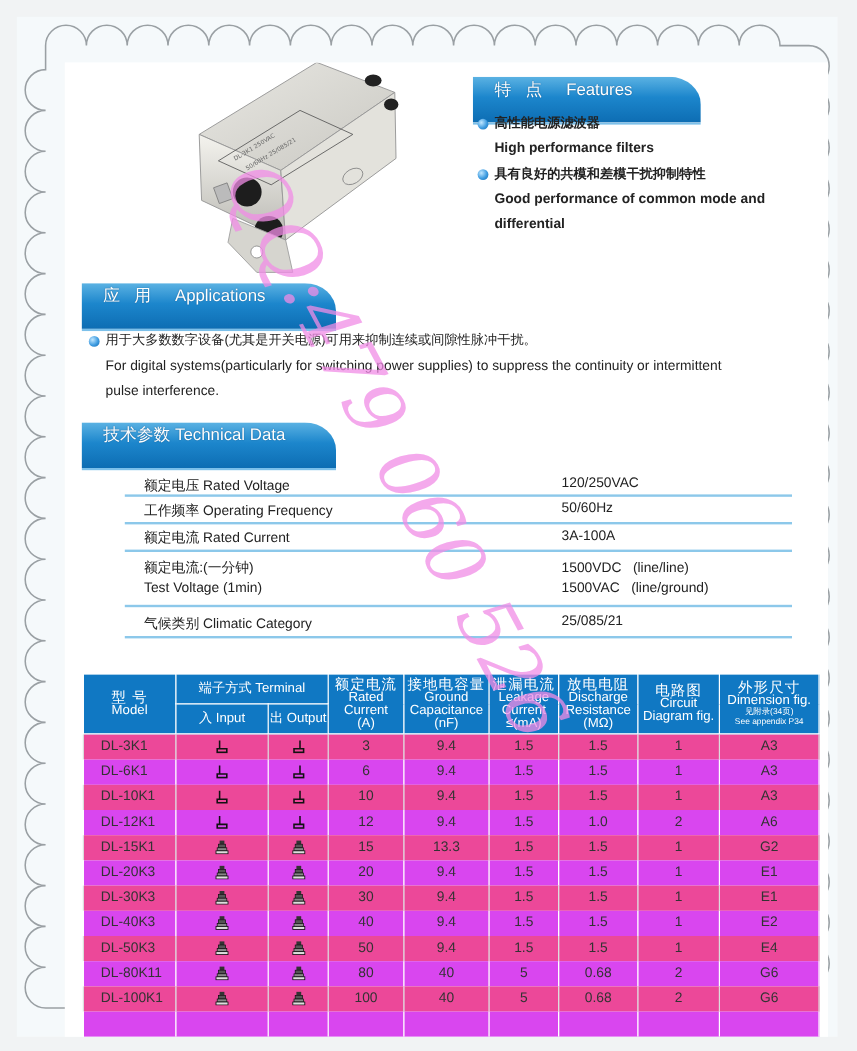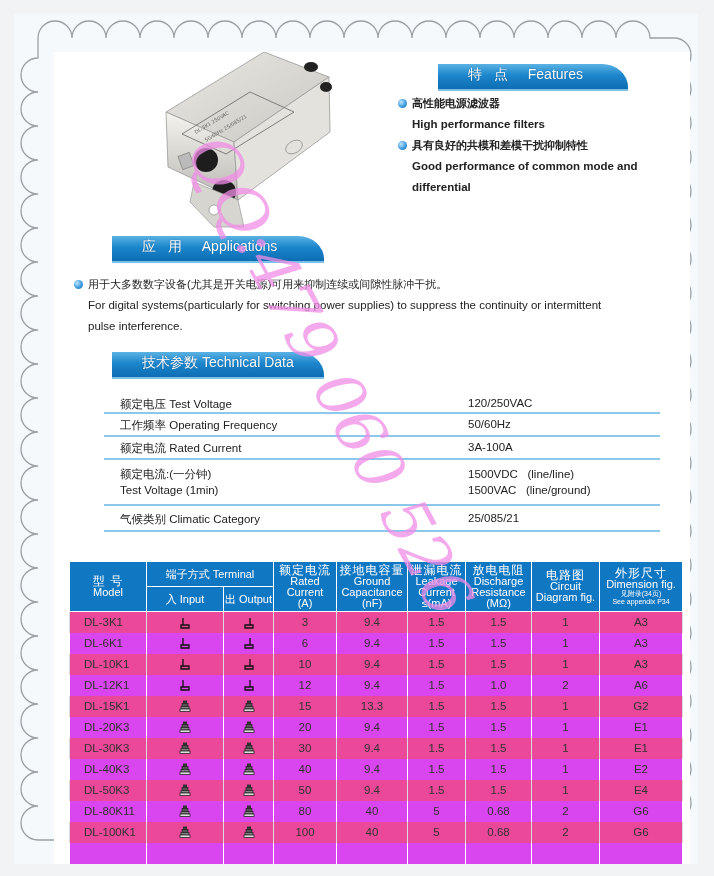--- a/index.html
+++ b/index.html
@@ -17,27 +17,26 @@
     background: #ffffff; overflow: hidden;
   }
 
   
   .product {
     position: absolute; left: 100px; top: 0px; width: 190px; height: 180px;
   }
 
   
   .sec-head {
-    position: absolute; height: 27px;
+    position: absolute; height: 40px;
     background: linear-gradient(#5bb2e3 0%, #1c86cc 45%, #0d6db3 100%);
     border-bottom: 2px solid #7cc0ea;
     border-top-right-radius: 26px 23px;
-    color: #fff; font-size: 14px; line-height: 21px; padding-left: 30px;
+    color: #fff; font-size: 14px; line-height: 21px; padding-left: 18px;
     text-shadow: 0 0 1px #0a4f85;
-    margin-left: 44px;
   }
   .sec-head .cn { margin-right: 12px; letter-spacing: 4px; }
 
   
   .bullet-list { position: absolute; font-size: 11.5px; color: #222; }
   .bullet-line { position: relative; padding-left: 14px; height: 21px; line-height: 21px; }
   .bullet-line.cn { font-size: 11px; }
   .dot {
     position: absolute; left: 0; top: 6px; width: 9px; height: 9px; border-radius: 50%;
     background: radial-gradient(circle at 35% 35%, #bfe6ff 0%, #3d9be0 55%, #1469b0 100%);
@@ -162,21 +161,21 @@
         <span>pulse interference.</span>
       </div>
     </div>
 
     <div class="sec-head" style="left:14px; top:300px; width:212px;">
       <span>技术参数 Technical Data</span>
     </div>
 
     <div class="tech">
       <div class="tech-row r1">
-        <div class="k">额定电压 Test Voltage</div>
+        <div class="k">额定电压 Rated Voltage</div>
         <div class="v">120/250VAC</div>
       </div>
       <div class="tech-row r2">
         <div class="k">工作频率 Operating Frequency</div>
         <div class="v">50/60Hz</div>
       </div>
       <div class="tech-row r3">
         <div class="k">额定电流 Rated Current</div>
         <div class="v">3A-100A</div>
       </div>

